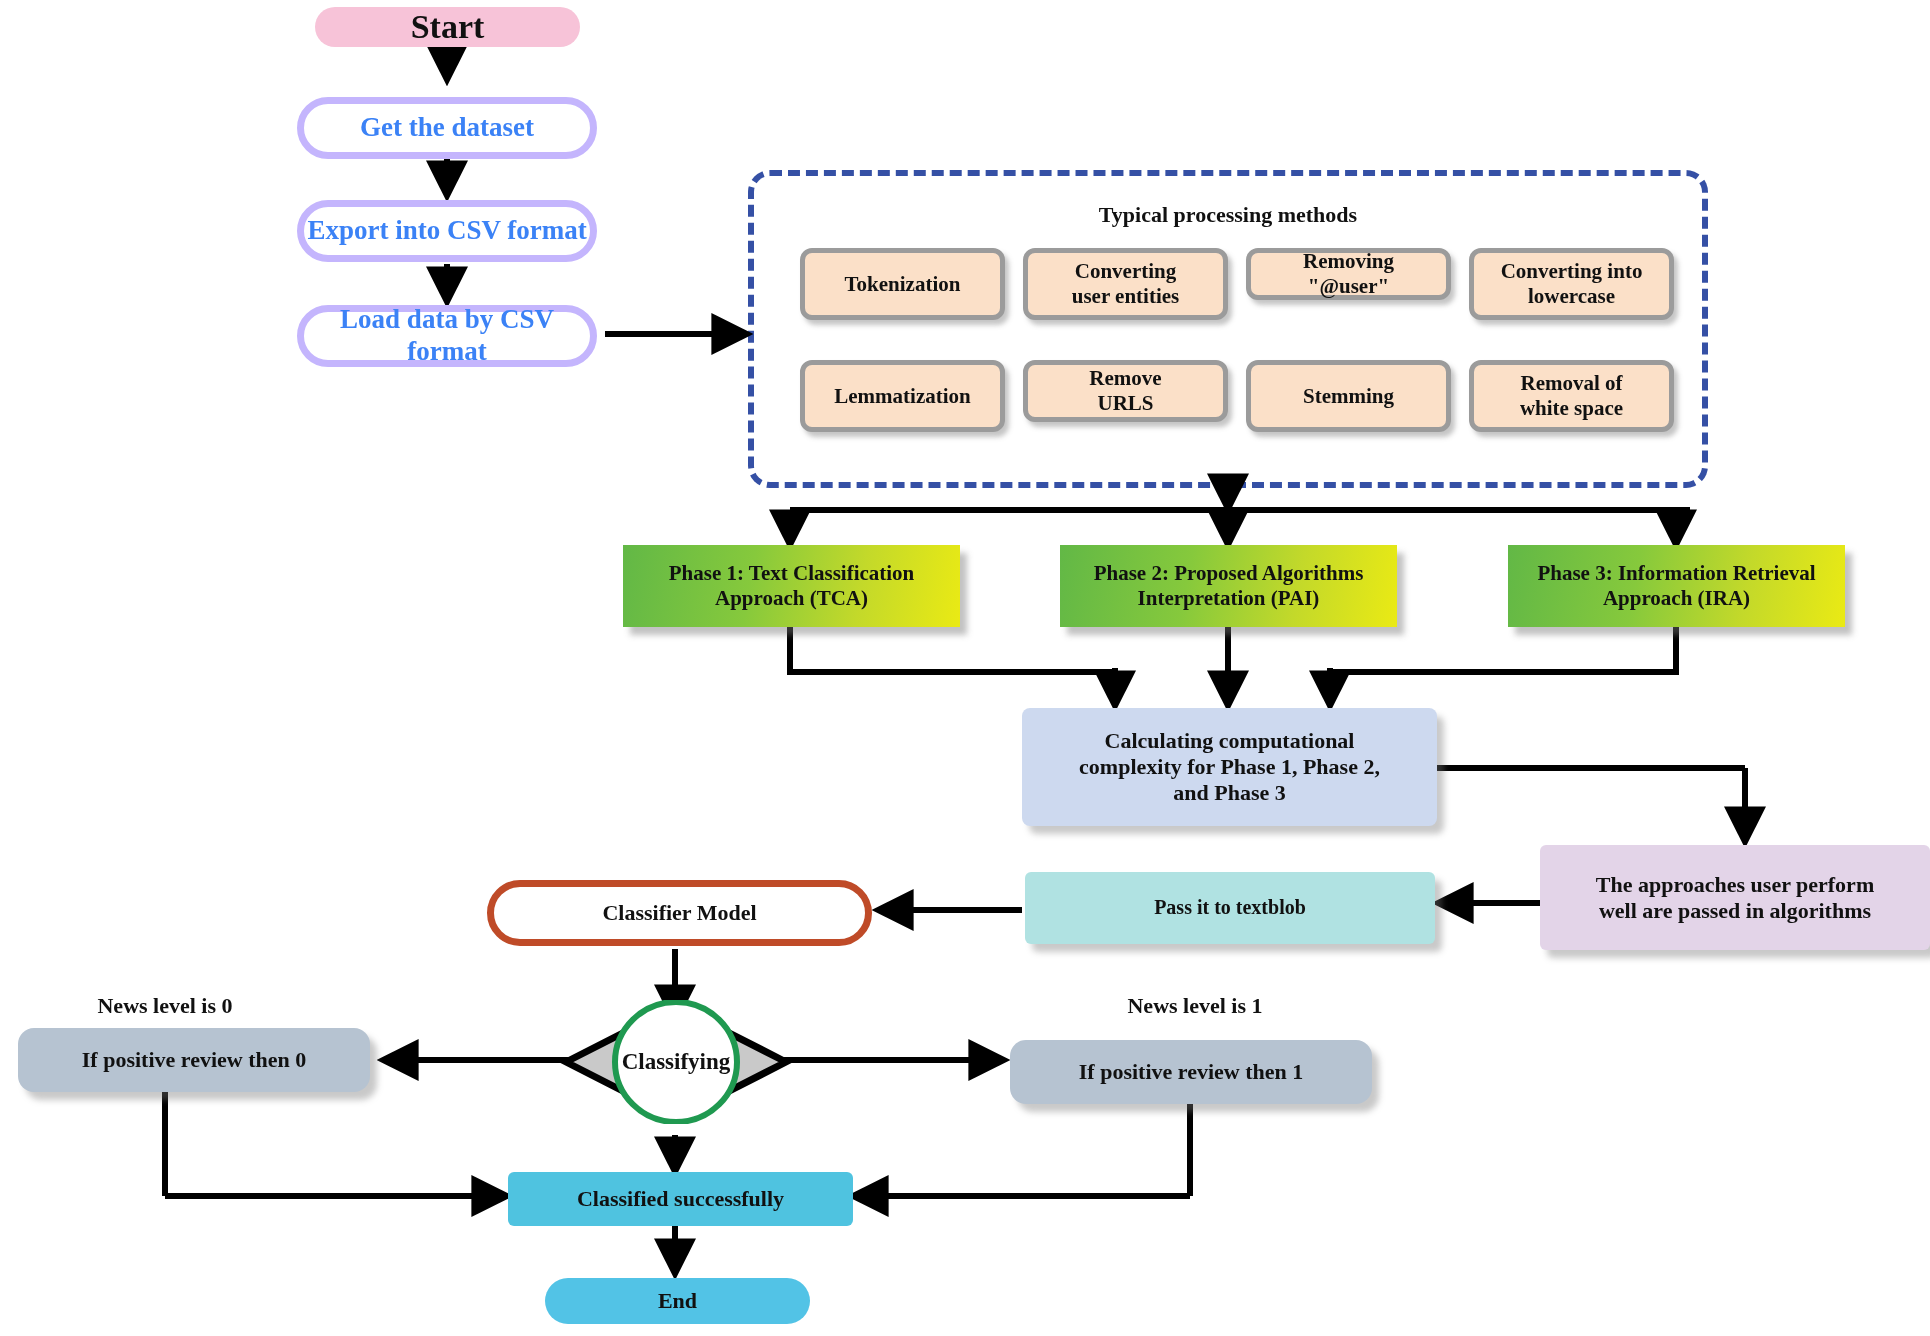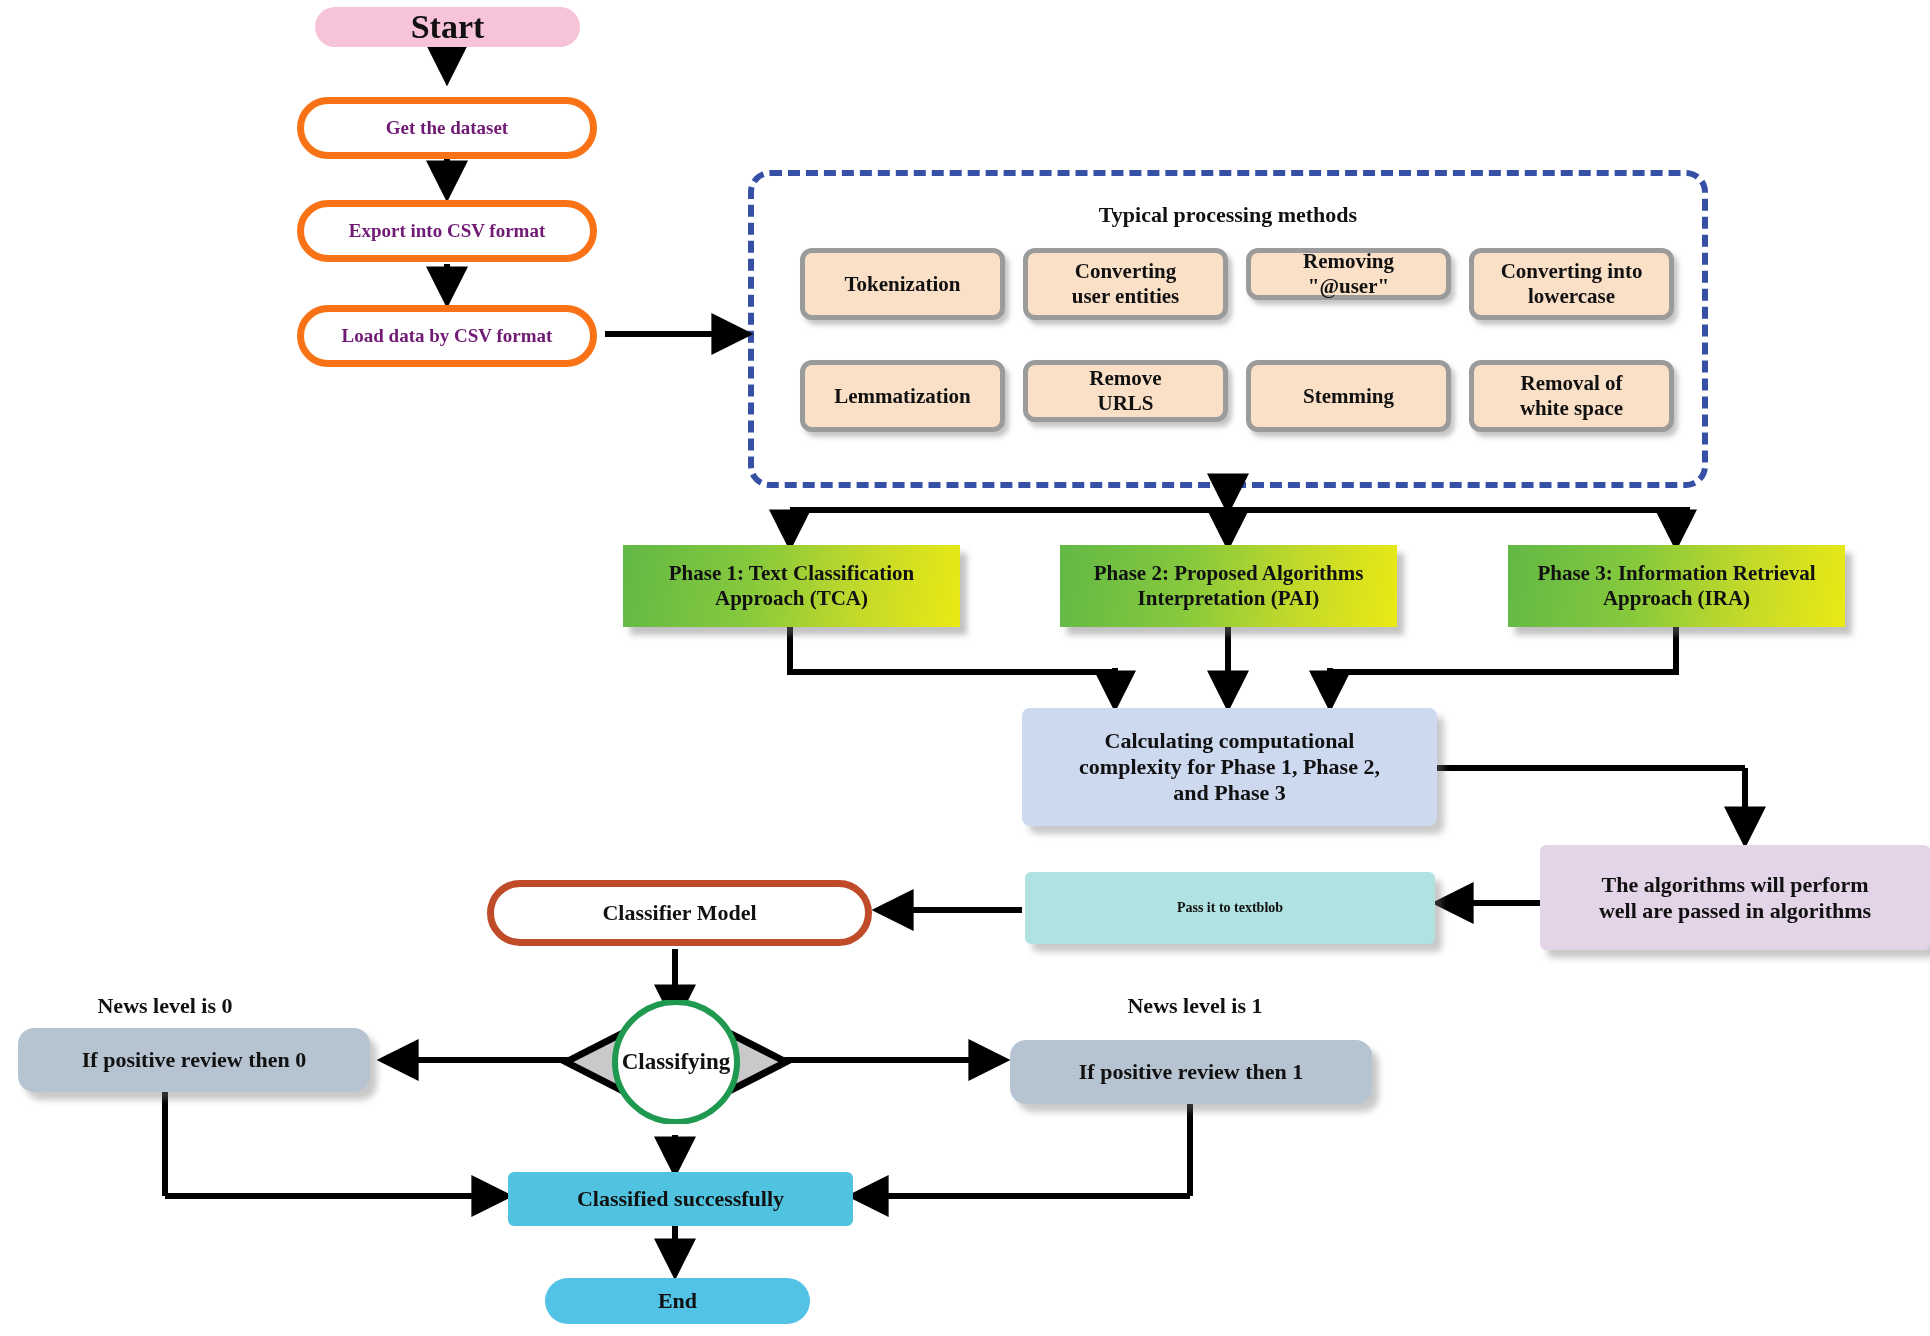--- a/index.html
+++ b/index.html
@@ -39,24 +39,24 @@
   .pill-end {
     background: #52c3e6;
     border-radius: 26px;
     color: #111111;
     font-size: 22px;
   }
 
   
   .stadium-brown {
     background: #ffffff;
-    border: 7px solid #f97316;
+    border: 7px solid #c4b5fd;
     border-radius: 34px;
-    color: #701a75;
-    font-size: 19px;
+    color: #3b82f6;
+    font-size: 27px;
   }
 
   
   .stadium-red {
     background: #ffffff;
     border: 7px solid #bf4b28;
     border-radius: 34px;
     color: #111111;
     font-size: 22px;
   }
@@ -110,21 +110,21 @@
     background: #e3d4e8;
     border-radius: 6px;
     color: #111111;
     font-size: 22px;
     box-shadow: 7px 8px 6px rgba(120,120,120,0.4);
   }
   .box-teal {
     background: #b0e2e2;
     border-radius: 6px;
     color: #111111;
-    font-size: 14px;
+    font-size: 20px;
     box-shadow: 7px 8px 6px rgba(120,120,120,0.4);
   }
   .box-slate {
     background: #b6c3d1;
     border-radius: 16px;
     color: #111111;
     font-size: 22px;
     box-shadow: 7px 8px 6px rgba(120,120,120,0.4);
   }
   .box-cyan {
@@ -332,21 +332,21 @@
 Approach (IRA)</span>
   </div>
 
   <div class="node box-lavblue" style="left:1022px; top:708px; width:415px; height:118px;">
     <span style="white-space:pre-line">Calculating computational
 complexity for Phase 1, Phase 2,
 and Phase 3</span>
   </div>
 
   <div class="node box-lilac" style="left:1540px; top:845px; width:390px; height:105px;">
-    <span style="white-space:pre-line">The algorithms will perform
+    <span style="white-space:pre-line">The approaches user perform
 well are passed in algorithms</span>
   </div>
 
   <div class="node box-teal" style="left:1025px; top:872px; width:410px; height:72px;">
     <span>Pass it to textblob</span>
   </div>
 
   <div class="node stadium-red" style="left:487px; top:880px; width:385px; height:66px;">
     <span>Classifier Model</span>
   </div>

